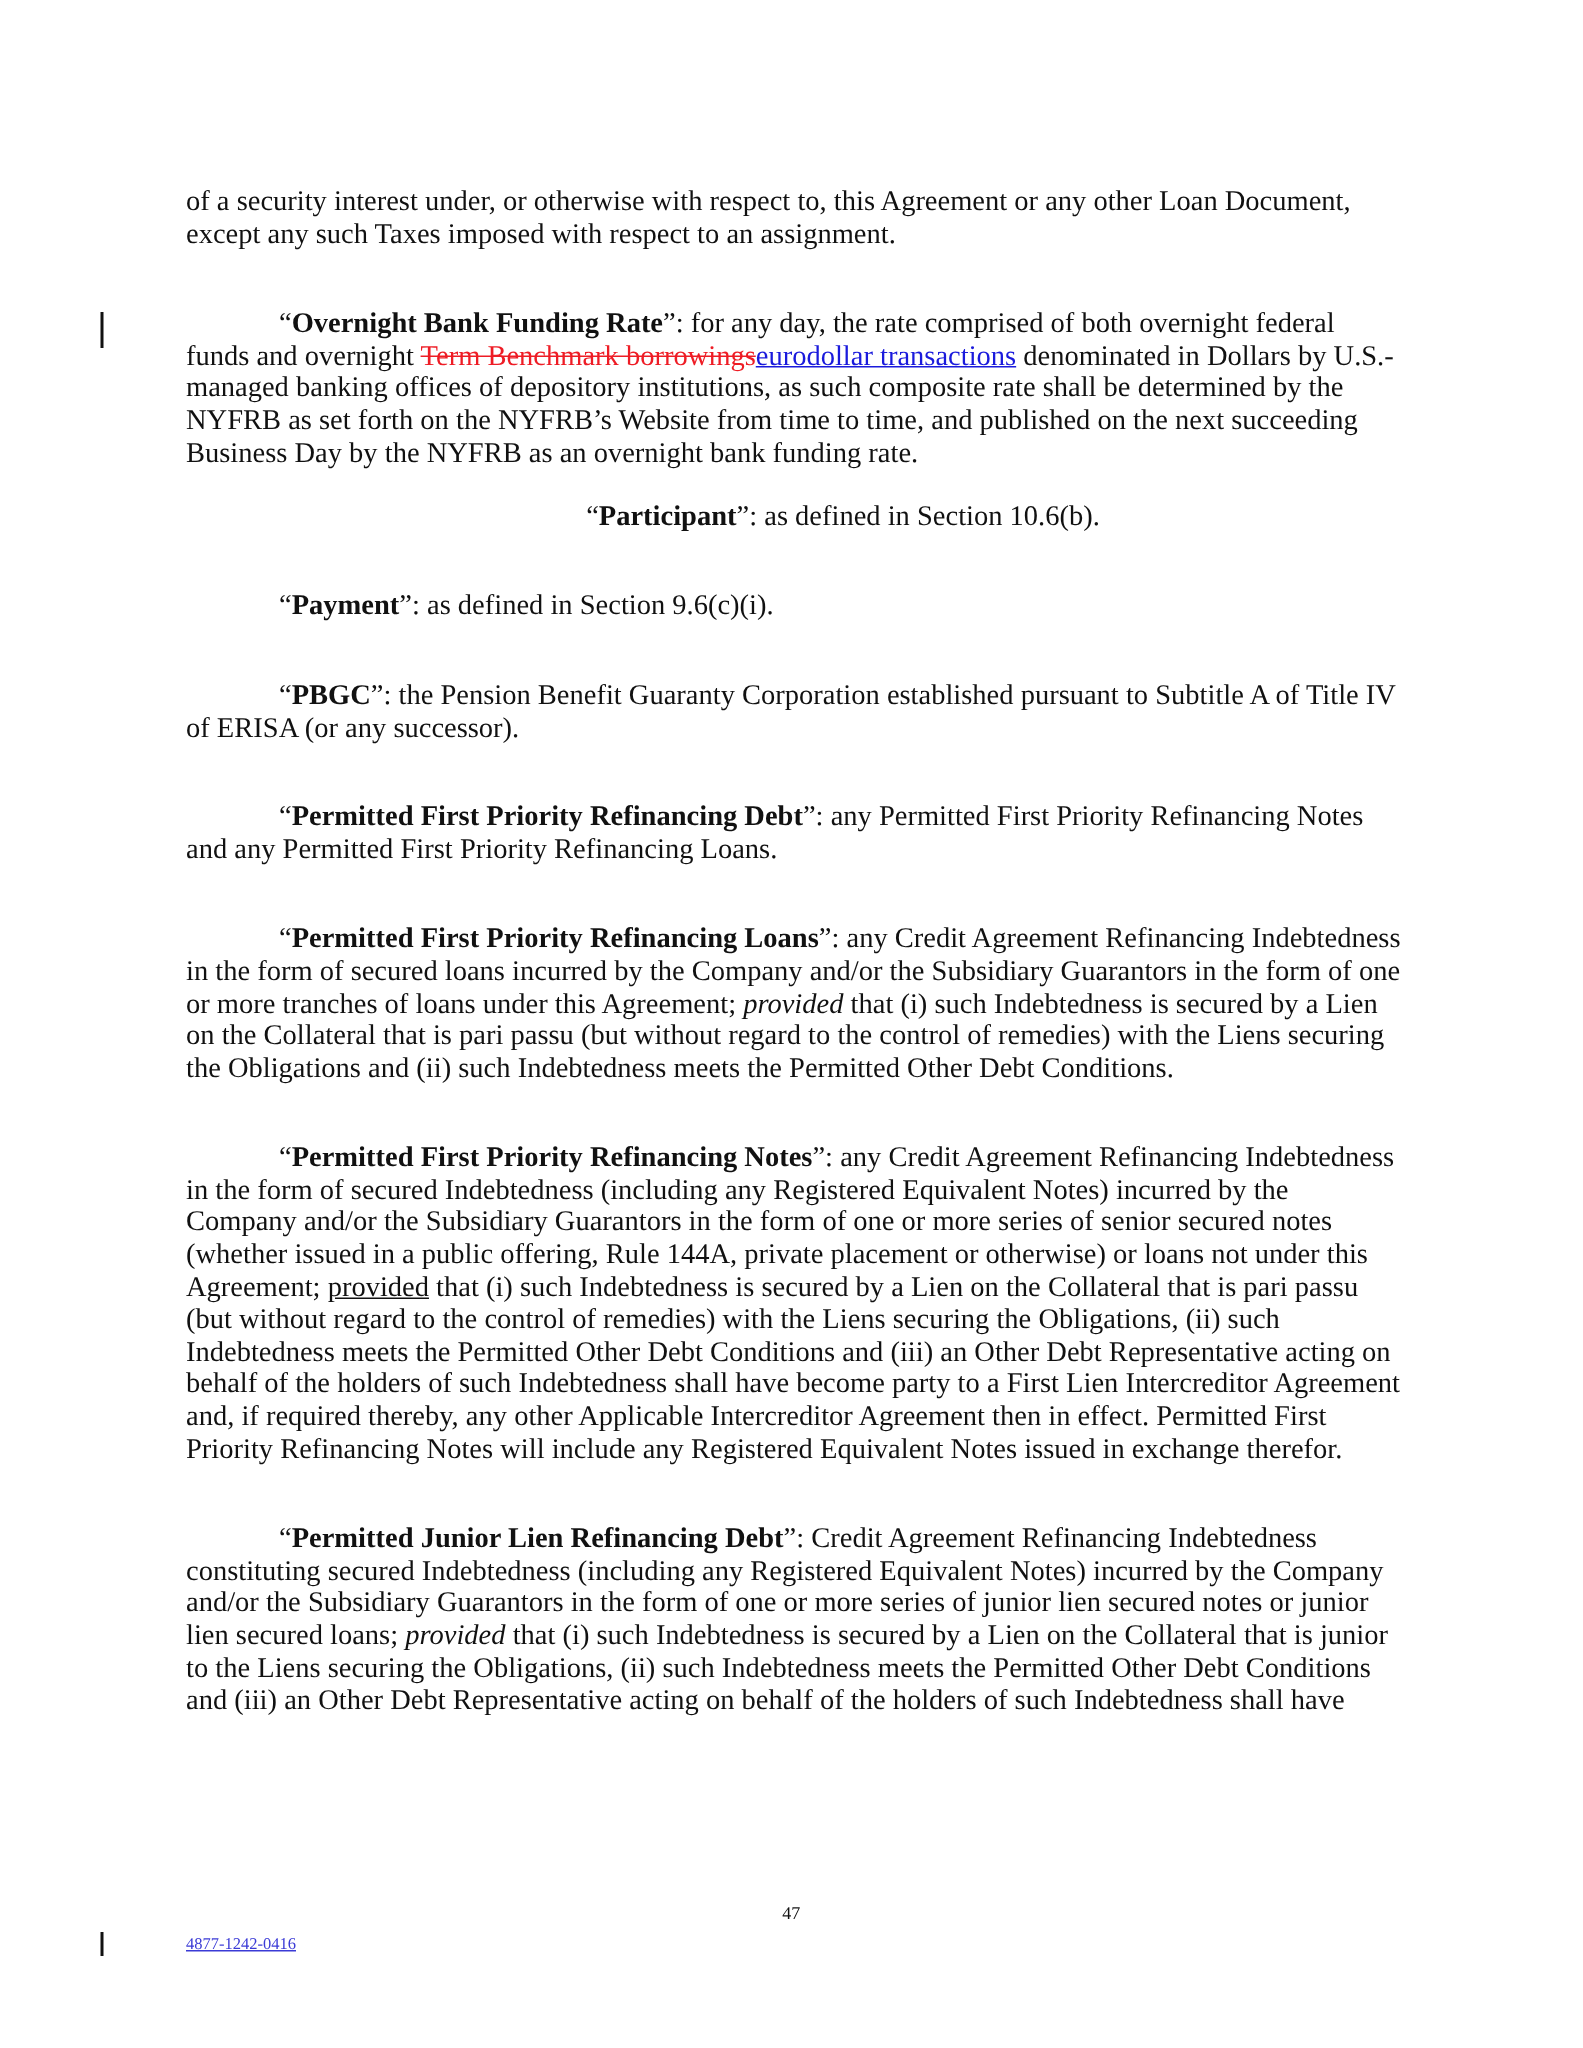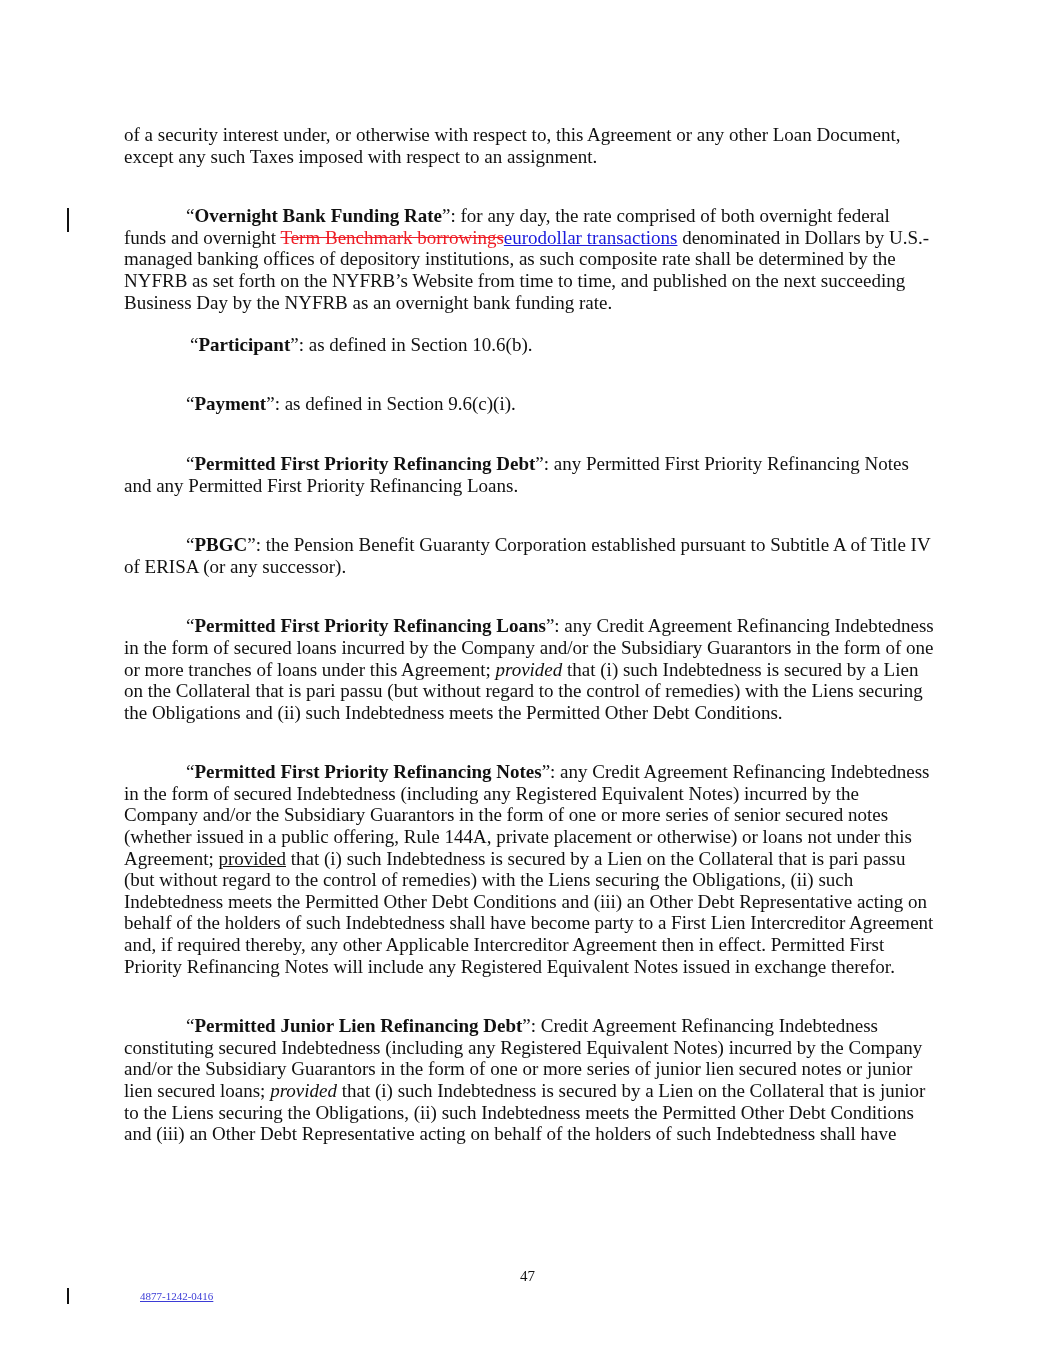--- a/index.html
+++ b/index.html
@@ -2,31 +2,31 @@
 <html><head>
 <meta charset="utf-8">
 <style>
   html, body { margin: 0; padding: 0; background: #ffffff; }
   body { width: 1055px; height: 1365px; position: relative; overflow: hidden;
          font-family: "Liberation Serif", "DejaVu Serif", serif; color: #111; }
   .page { position: absolute; left: 124px; top: 124px; width: 810px;
           font-size: 19px; line-height: 21.6px; }
   .para { margin: 0 0 20.6px 0; text-align: left; }
   .para.indent { text-indent: 62px; margin-top: 38px; }
-  .para.indent-extra { text-indent: 66px; }
+  .para.indent-extra { text-indent: 66px; text-align: center; }
   .term { font-weight: bold; }
   .del { color: #ee1c25; text-decoration: line-through; text-decoration-color: #ee1c25; }
   .ins { color: #1a1adc; text-decoration: underline; text-decoration-color: #1a1adc; }
   .ital { font-style: italic; }
   .uline { text-decoration: underline; }
   .change-bar { position: absolute; width: 2px; background: #111; }
   .page-number { position: absolute; left: 0; width: 1055px; top: 1268px;
-                 text-align: center; font-size: 15px; }
+                 text-align: center; font-size: 12px; }
   .doc-id { position: absolute; left: 124px; top: 1290px; font-size: 11px;
-            color: #3b3bd6; text-decoration: underline; margin-left: 16px; }
+            color: #3b3bd6; text-decoration: underline; }
 </style>
 </head>
 <body>
 
 <div class="change-bar" style="left:67px; top:208px; height:24px;"></div>
 <div class="change-bar" style="left:67px; top:1288px; height:16px;"></div>
 
 <div class="page">
 
   <p class="para">
@@ -43,25 +43,25 @@
 
 
 
 
   <p class="para indent">
     <span>“</span><span class="term">Payment</span><span>”</span><span>: as defined in Section 9.6(c)(i).</span>
   </p>
 
 
   <p class="para indent">
-    <span>“</span><span class="term">Permitted First Priority Refinancing Debt</span><span>”</span><span>: any Permitted First Priority Refinancing Notes and any Permitted First Priority Refinancing Loans.</span>
+    <span>“</span><span class="term">PBGC</span><span>”</span><span>: the Pension Benefit Guaranty Corporation established pursuant to Subtitle A of Title IV of ERISA (or any successor).</span>
   </p>
 
   <p class="para indent">
-    <span>“</span><span class="term">PBGC</span><span>”</span><span>: the Pension Benefit Guaranty Corporation established pursuant to Subtitle A of Title IV of ERISA (or any successor).</span>
+    <span>“</span><span class="term">Permitted First Priority Refinancing Debt</span><span>”</span><span>: any Permitted First Priority Refinancing Notes and any Permitted First Priority Refinancing Loans.</span>
   </p>
 
   <p class="para indent">
     <span>“</span><span class="term">Permitted First Priority Refinancing Loans</span><span>”</span><span>: any Credit Agreement Refinancing Indebtedness in the form of secured loans incurred by the Company and/or the Subsidiary Guarantors in the form of one or more tranches of loans under this Agreement; </span><span class="ital">provided</span><span> that (i) such Indebtedness is secured by a Lien on the Collateral that is pari passu (but without regard to the control of remedies) with the Liens securing the Obligations and (ii) such Indebtedness meets the Permitted Other Debt Conditions.</span>
   </p>
 
   <p class="para indent">
     <span>“</span><span class="term">Permitted First Priority Refinancing Notes</span><span>”</span><span>: any Credit Agreement Refinancing Indebtedness in the form of secured Indebtedness (including any Registered Equivalent Notes) incurred by the Company and/or the Subsidiary Guarantors in the form of one or more series of senior secured notes (whether issued in a public offering, Rule 144A, private placement or otherwise) or loans not under this Agreement; </span><span class="uline">provided</span><span> that (i) such Indebtedness is secured by a Lien on the Collateral that is pari passu (but without regard to the control of remedies) with the Liens securing the Obligations, (ii) such Indebtedness meets the Permitted Other Debt Conditions and (iii) an Other Debt Representative acting on behalf of the holders of such Indebtedness shall have become party to a First Lien Intercreditor Agreement and, if required thereby, any other Applicable Intercreditor Agreement then in effect. Permitted First Priority Refinancing Notes will include any Registered Equivalent Notes issued in exchange therefor.</span>
   </p>
 

